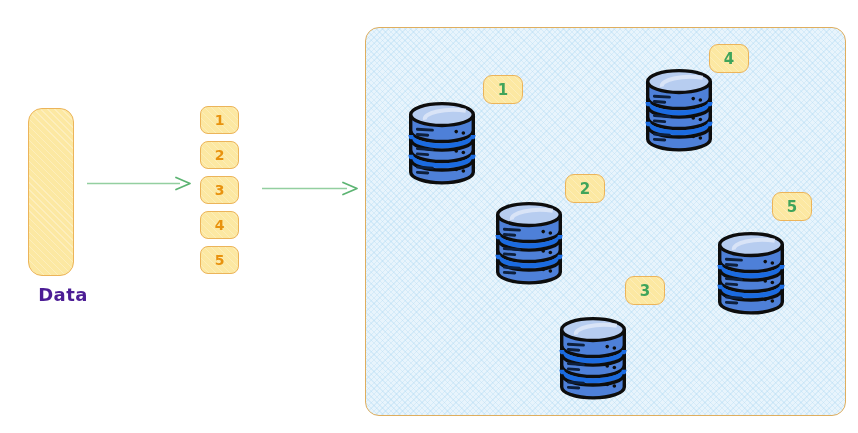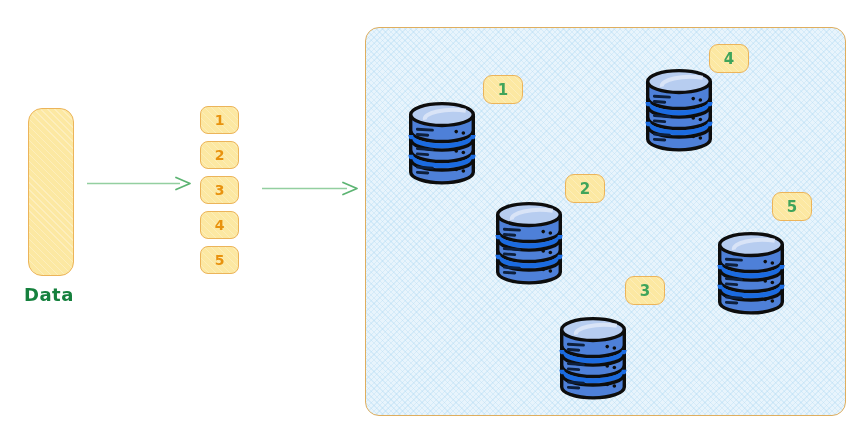--- a/index.html
+++ b/index.html
@@ -7,22 +7,22 @@
     position:relative;width:858px;height:433px;background:#ffffff;overflow:hidden;
     font-family:"DejaVu Sans","Liberation Sans",sans-serif;
   }
   
   .data-rect{
     position:absolute;left:28px;top:108px;width:46px;height:168px;
     background:#fce8a2;border:1.6px solid #ecb45a;border-radius:14px;box-sizing:border-box;
     background-image:repeating-linear-gradient(45deg,rgba(255,255,255,.28) 0 1px,transparent 1px 5px);
   }
   .data-label{
-    position:absolute;left:24px;top:284px;width:64px;text-align:left;
-    color:#15803d;font-size:18px;font-weight:600;letter-spacing:.5px;
+    position:absolute;left:24px;top:284px;width:64px;text-align:right;
+    color:#4c1d95;font-size:18px;font-weight:600;letter-spacing:.5px;
   }
   
   .arrow{position:absolute;}
   .arrow1{left:85px;top:175px;}
   .arrow2{left:260px;top:180px;}
   
   .queue{
     position:absolute;left:200px;top:106px;display:flex;flex-direction:column;gap:7px;
   }
   .chip{

